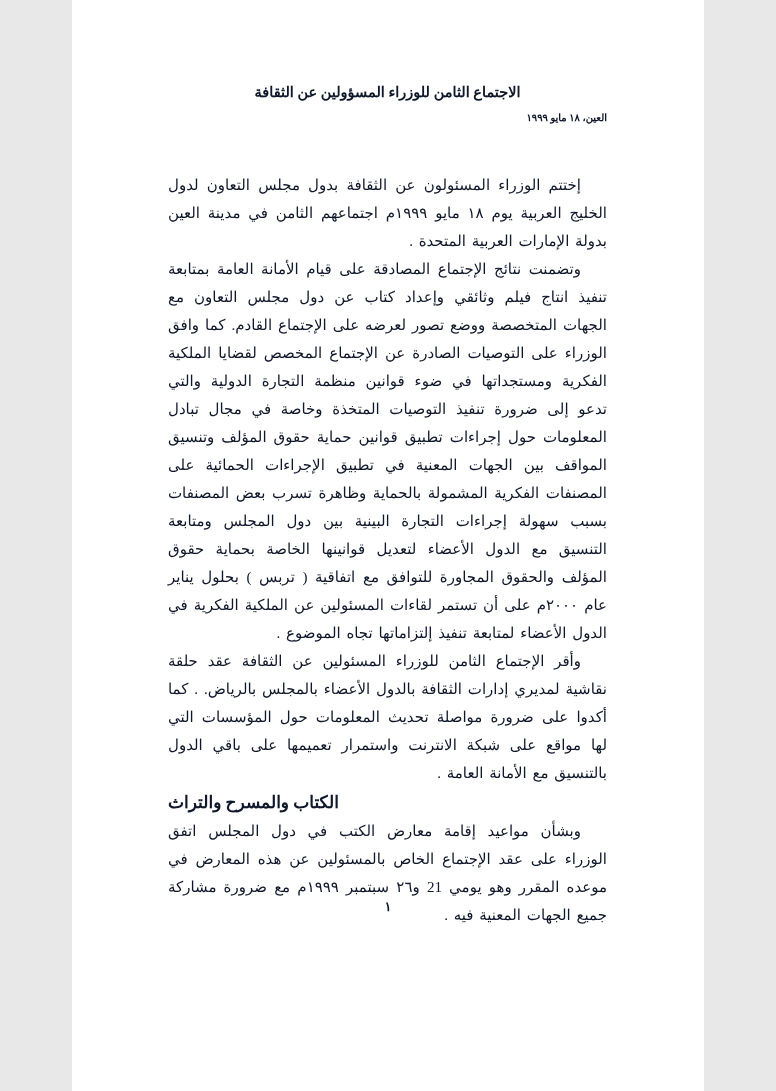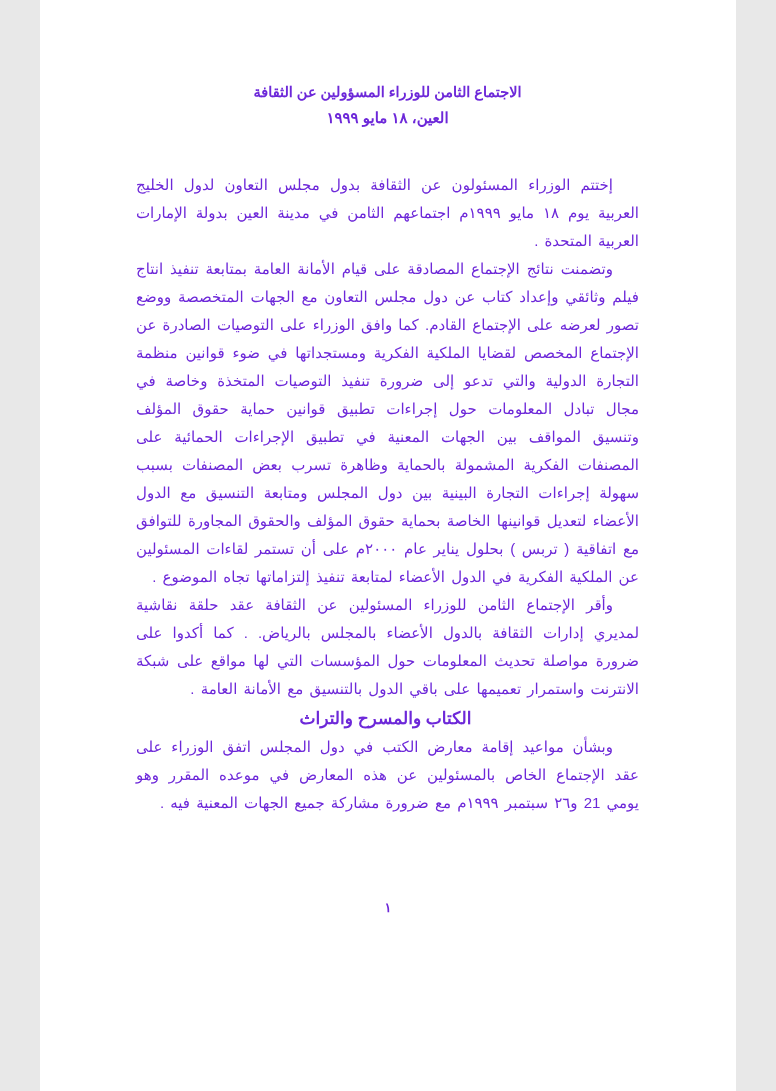--- a/index.html
+++ b/index.html
@@ -2,68 +2,68 @@
 <html lang="ar" dir="rtl"><head>
 <meta charset="utf-8">
 <style>
   html, body {
     margin: 0;
     padding: 0;
     background: #e8e8e8;
   }
   .page {
     position: relative;
-    width: 696px;
+    width: 632px;
     height: 1091px;
     margin: 0 auto;
     background: #ffffff;
-    color: #6d28d9;
-    font-family: Liberation Sans, sans-serif;
+    color: #0f172a;
+    font-family: Liberation Serif, serif;
     direction: rtl;
     overflow: hidden;
     box-sizing: border-box;
   }
   .content {
     position: absolute;
     top: 82px;
     right: 97px;
     left: 96px;
   }
   .doc-title {
     text-align: center;
     font-weight: bold;
     font-size: 14.5px;
     line-height: 20px;
     margin: 0;
   }
   .doc-subtitle {
-    text-align: center;
+    text-align: right;
     font-weight: bold;
-    font-size: 15px;
+    font-size: 10px;
     line-height: 18px;
     margin: 7px 0 0 0;
   }
   .body-text {
     margin-top: 44px;
   }
   .body-text p {
     margin: 0;
     font-size: 15px;
     line-height: 28px;
     text-align: justify;
     text-justify: inter-word;
     text-indent: 26px;
     word-spacing: 2px;
   }
   .section-heading {
     font-weight: bold;
     font-size: 17px;
     line-height: 28px;
     margin: 2px 4px 0 0;
-    text-align: center;
+    text-align: left;
   }
   .page-number {
     position: absolute;
     bottom: 176px;
     left: 0;
     right: 0;
     text-align: center;
     font-size: 13px;
     font-weight: bold;
   }

